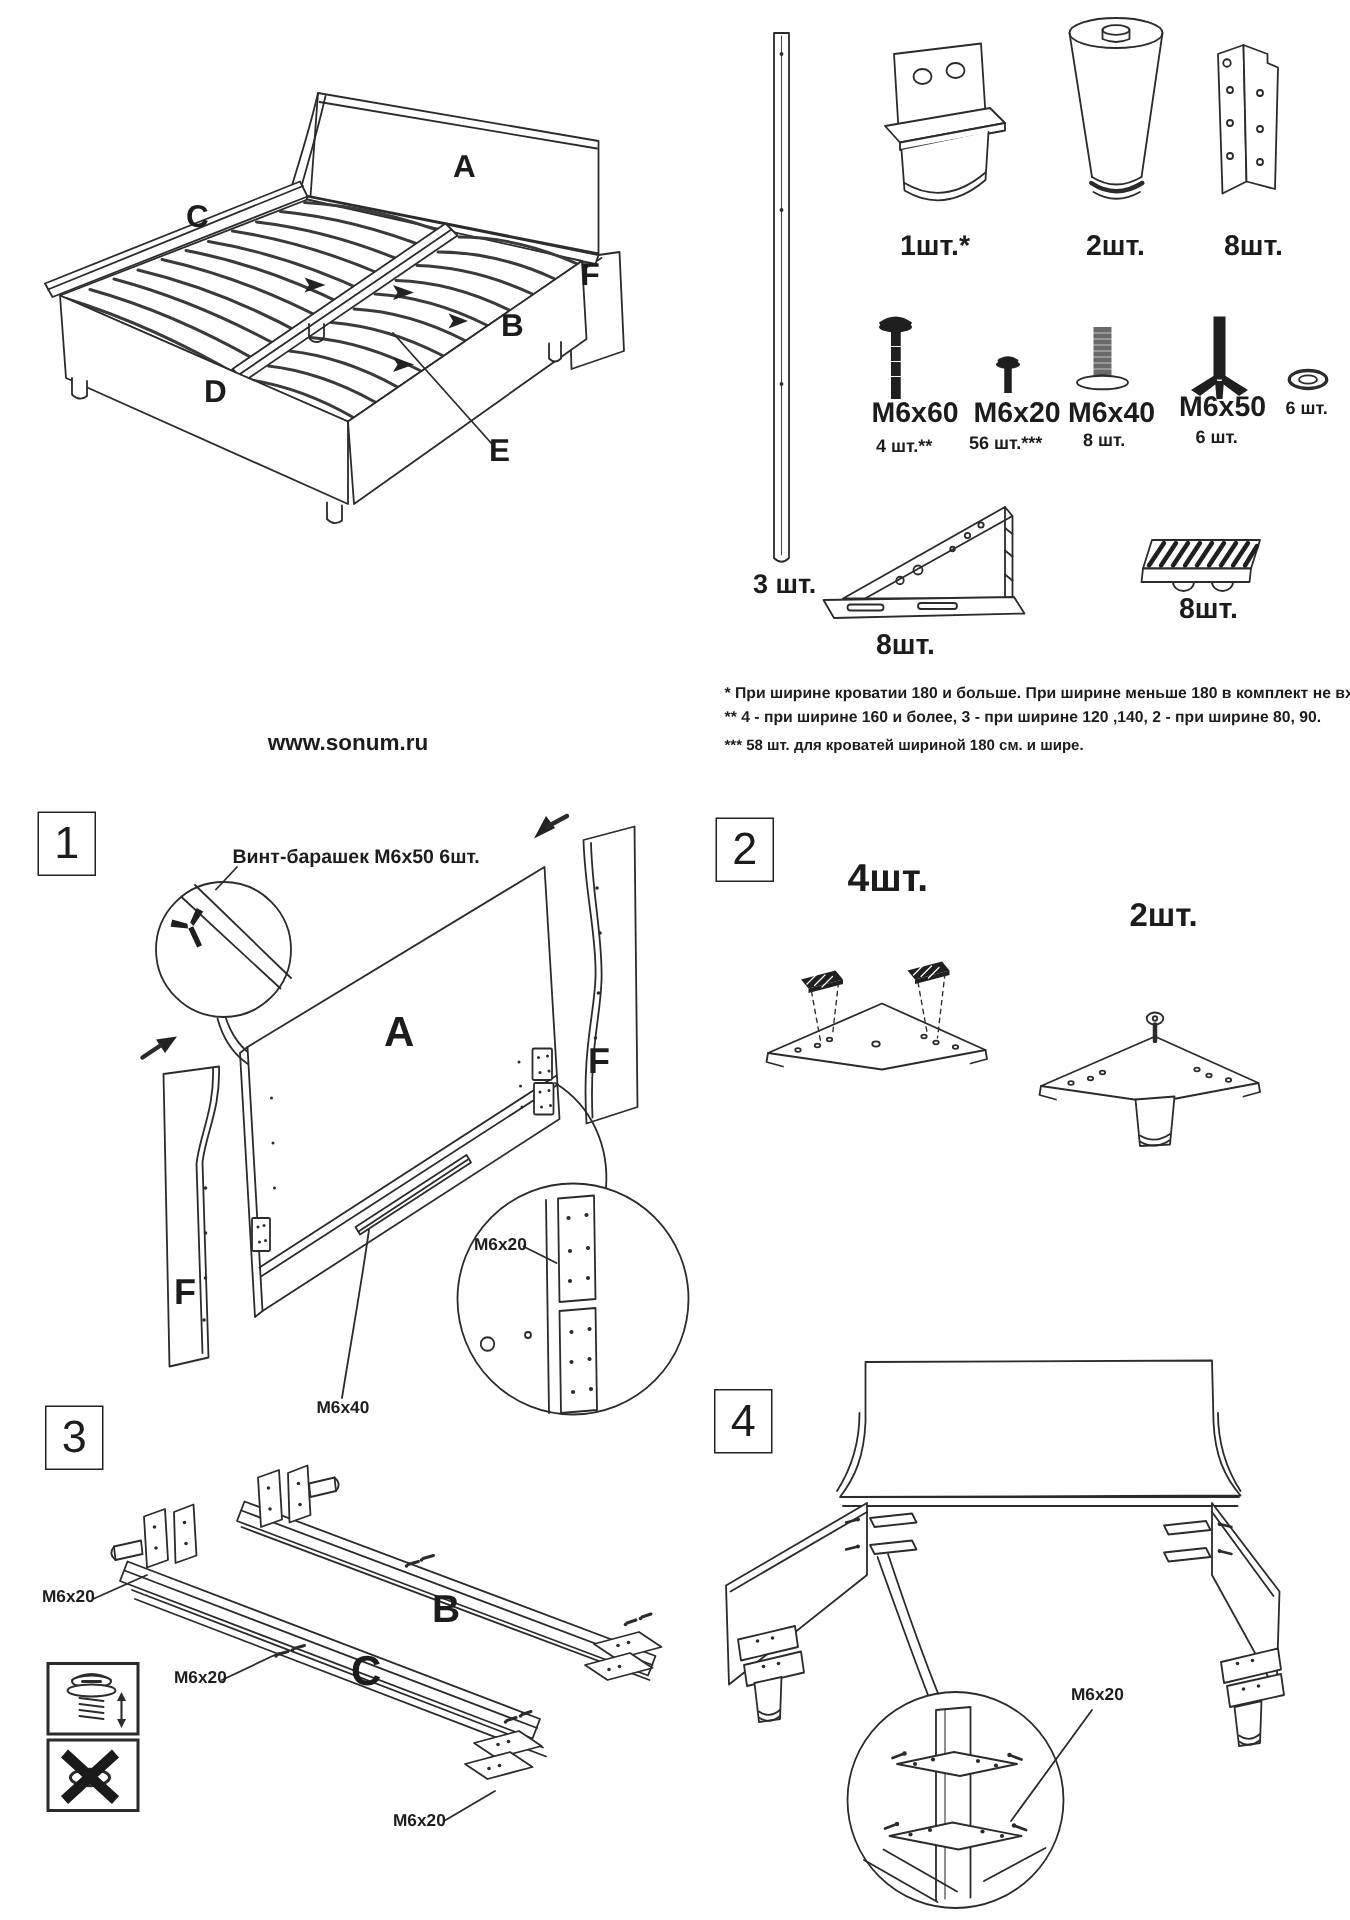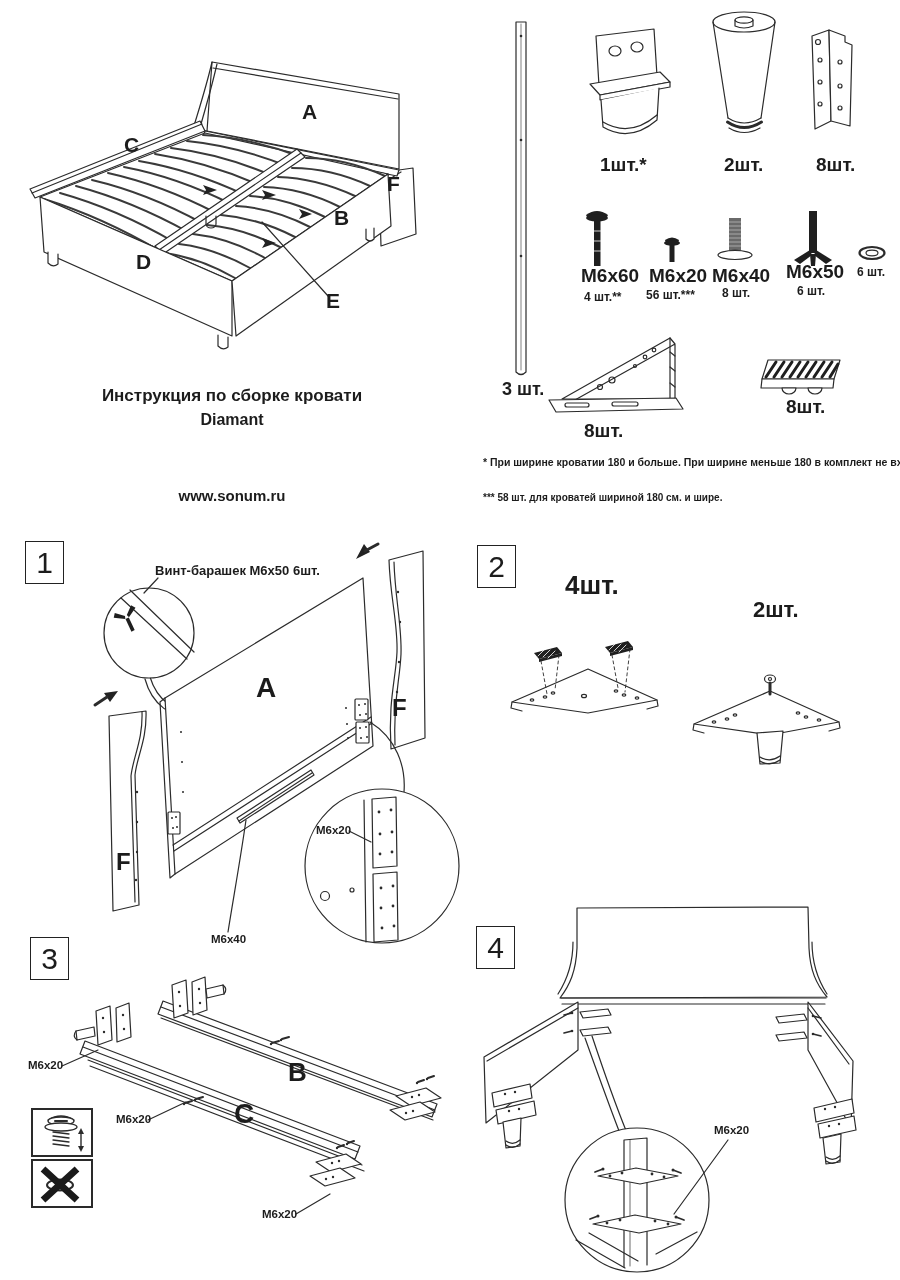--- a/index.html
+++ b/index.html
@@ -58,22 +58,20 @@
       <path d="M262,222 L328,296"></path>
     </g>
   </svg>
   <div class="t letter" style="left:302px;top:100px;font-size:21px">A</div>
   <div class="t letter" style="left:124px;top:133px;font-size:21px">C</div>
   <div class="t letter" style="left:387px;top:172px;font-size:21px">F</div>
   <div class="t letter" style="left:334px;top:206px;font-size:21px">B</div>
   <div class="t letter" style="left:136px;top:250px;font-size:21px">D</div>
   <div class="t letter" style="left:326px;top:289px;font-size:21px">E</div>
 
-  <div class="t center" style="left:100px;top:386px;width:264px;font-size:17px">Инструкция по сборке кровати</div>
-  <div class="t center" style="left:100px;top:411px;width:264px;font-size:16px">Diamant</div>
   <div class="t center" style="left:100px;top:487px;width:264px;font-size:15px">www.sonum.ru</div>
 
   <svg viewBox="480 0 420 450" style="left:480px;top:0" width="420" height="450">
     <g fill="none" stroke="#2b2b2b" stroke-width="1.2" stroke-linecap="round" stroke-linejoin="round">
 
       <g>
         <path d="M516,22 L516,372 M526,22 L526,372 M516,22 L526,22 M516,372 Q521,377 526,372"></path>
         <path d="M521,24 L521,370" stroke-width="0.6"></path>
         <circle cx="521" cy="36" r="1.3" fill="#2b2b2b" stroke="none"></circle>
         <circle cx="521" cy="140" r="1.3" fill="#2b2b2b" stroke="none"></circle>
@@ -178,20 +176,21 @@
   <div class="t" style="left:646px;top:289px;font-size:12px">56 шт.***</div>
   <div class="t" style="left:712px;top:265px;font-size:19px">M6x40</div>
   <div class="t" style="left:722px;top:287px;font-size:12px">8 шт.</div>
   <div class="t" style="left:786px;top:261px;font-size:19px">M6x50</div>
   <div class="t" style="left:797px;top:285px;font-size:12px">6 шт.</div>
   <div class="t" style="left:857px;top:266px;font-size:12px">6 шт.</div>
   <div class="t" style="left:584px;top:420px;font-size:19px">8шт.</div>
   <div class="t" style="left:786px;top:396px;font-size:19px">8шт.</div>
 
   <div class="t" style="left:483px;top:456px;font-size:10.5px">* При ширине кроватии 180 и больше. При ширине меньше  180 в комплект не входит.</div>
+  <div class="t" style="left:483px;top:472px;font-size:10.5px">**  4 - при ширине 160 и более, 3 - при ширине 120  ,140, 2 -  при ширине 80, 90.</div>
   <div class="t" style="left:483px;top:492px;font-size:10px">***  58 шт. для кроватей шириной 180 см. и шире.</div>
 
   <div class="stepbox" style="left:25px;top:541px">1</div>
   <svg viewBox="90 540 380 420" style="left:90px;top:540px" width="380" height="420">
     <g fill="none" stroke="#2b2b2b" stroke-width="1.2" stroke-linecap="round" stroke-linejoin="round">
       <path d="M356,559 L370,552 L364,544 Z" fill="#222" stroke="none"></path>
       <path d="M365,551 L378,544" stroke-width="3"></path>
       <path d="M118,691 L104,693 L110,702 Z" fill="#222" stroke="none"></path>
       <path d="M107,697 L95,705" stroke-width="3"></path>
       <path d="M150,677 C157,700 174,712 199,713 M145,679 C152,705 171,718 197,719"></path>

